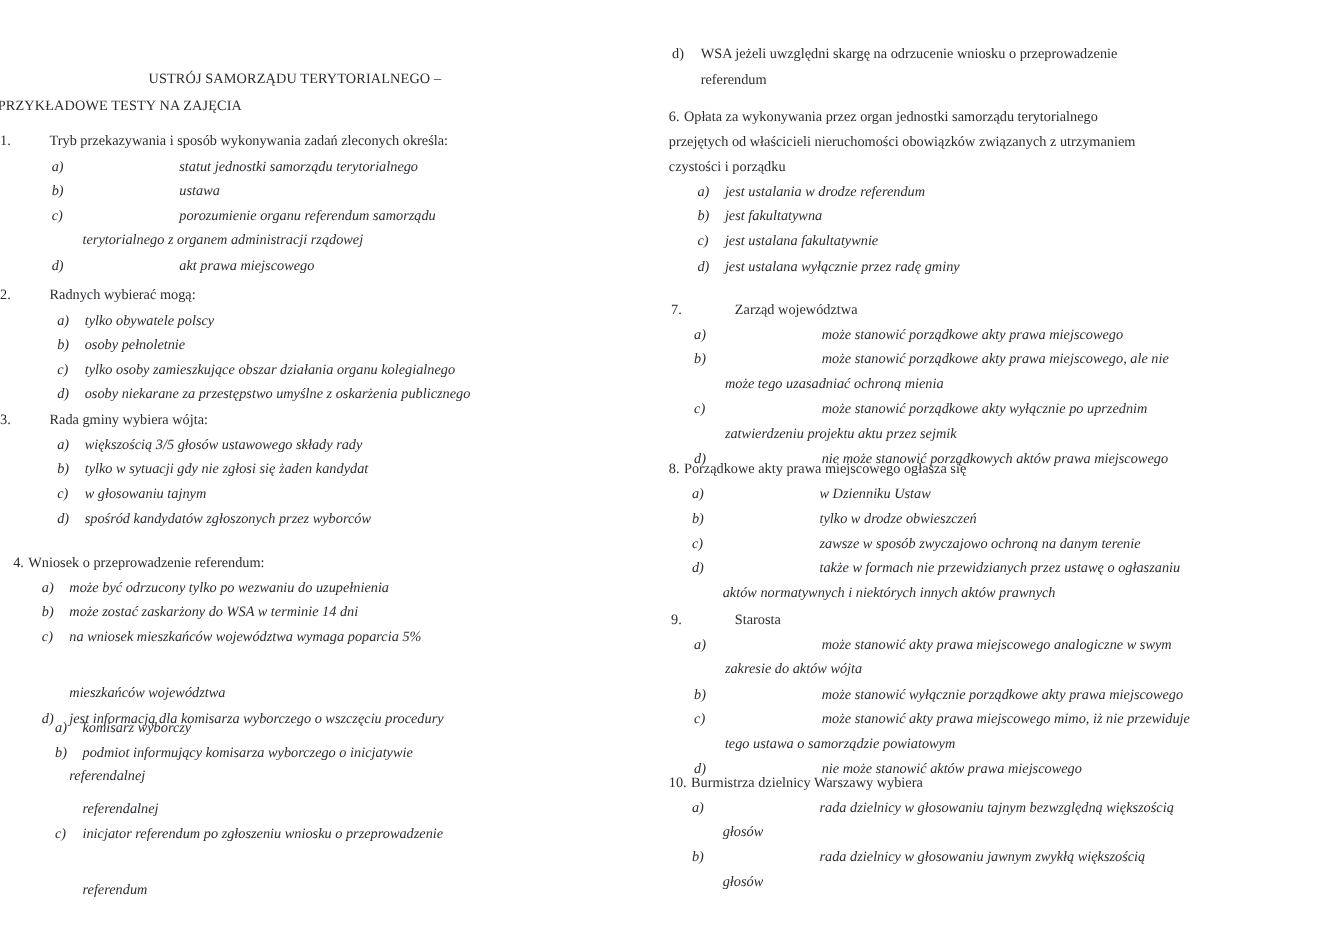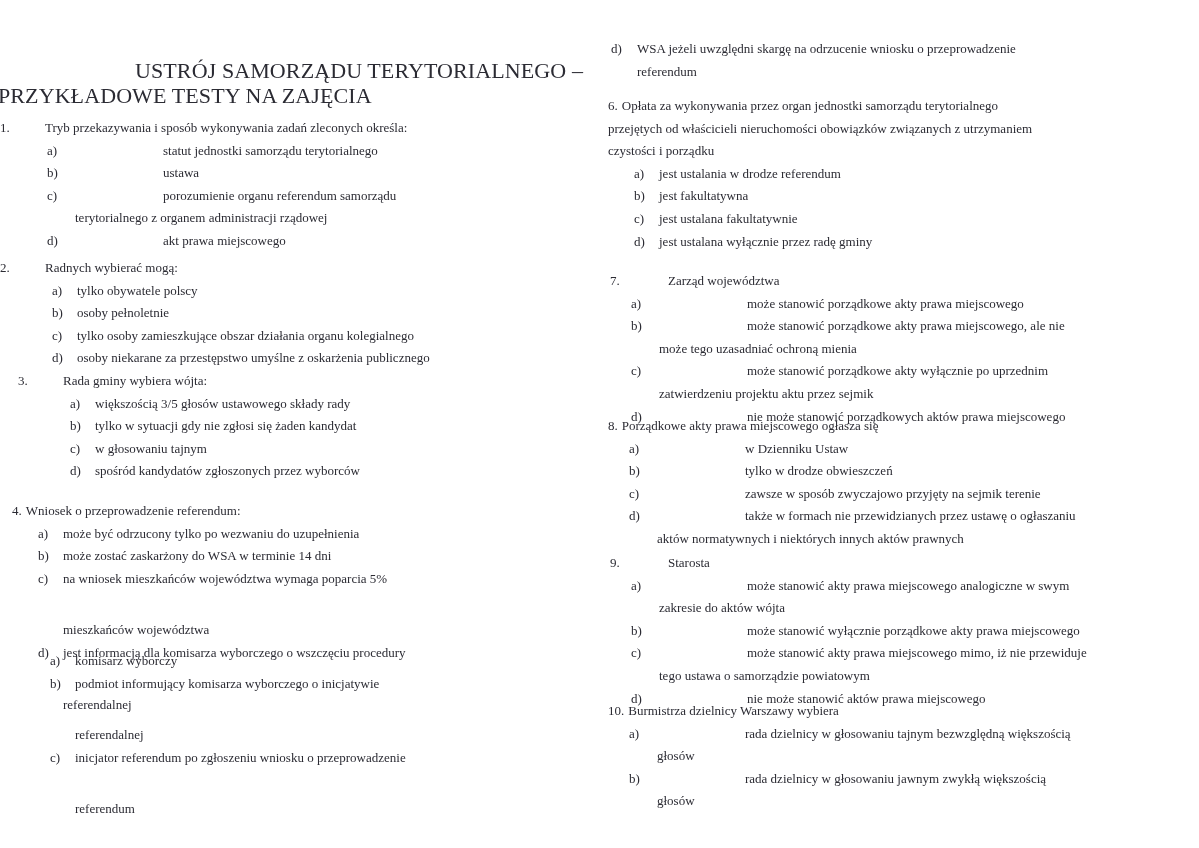--- a/index.html
+++ b/index.html
@@ -14,32 +14,32 @@
   .page{position:relative;width:1199px;height:848px;}
 
   
   .col{position:absolute;top:0;}
   .col-left{left:0;width:599px;}
   .col-right{left:599px;width:600px;}
 
   
   .title{
     margin:0;padding:0;
-    font-size:22px;line-height:25px;
+    font-size:13px;line-height:25px;
     letter-spacing:.1px;
     white-space:nowrap;
   }
   .title-line1{padding-left:135px;}
   .title-line2{padding-left:0px;margin-left:-2px;}
   .title-block{position:absolute;top:58px;left:0;width:599px;}
 
   
   .q{position:absolute;font-size:13px;line-height:22.6px;}
   .q .stem{white-space:pre-wrap;}
-  .opts{margin:0;padding:0;list-style:none;}
+  .opts{margin:0;padding:0;list-style:none;font-style:italic;}
   .opt{display:flex;align-items:flex-start;}
   .opt .mark{flex:0 0 auto;}
   .opt .body{flex:1 1 auto;}
 
   
   .tight .opt{padding-left:26px;}
   .tight .opt .mark{width:25px;}
   .tight .opt .body{text-indent:0;}
   .tight .opt .body .cont{display:block;margin-top:29px;}
 
@@ -93,21 +93,21 @@
           <div class="opt">
             <span class="mark">c)</span>
             <span class="body">tylko osoby zamieszkujące obszar działania organu kolegialnego</span>
           </div>
           <div class="opt">
             <span class="mark">d)</span>
             <span class="body">osoby niekarane za przestępstwo umyślne z oskarżenia publicznego</span>
           </div>
         </div>
       </div>
-      <div class="q numbered tight" style="position: absolute; top: 370px; left: 0px; width: 590px; padding-left: 44px;">
+      <div class="q numbered tight" style="position: absolute; top: 370px; left: 0px; width: 590px; padding-left: 26px;">
         <div class="stem-wrap"><span class="num">3.</span><span class="stem">Rada gminy wybiera wójta:</span></div>
         <div class="opts">
           <div class="opt">
             <span class="mark">a)</span>
             <span class="body">większością 3/5 głosów ustawowego składy rady</span>
           </div>
           <div class="opt">
             <span class="mark">b)</span>
             <span class="body">tylko w sytuacji gdy nie zgłosi się żaden kandydat</span>
           </div>
@@ -194,21 +194,21 @@
           <div class="opt"><span class="mark">b)</span><span class="body">może stanowić porządkowe akty prawa miejscowego, ale nie</span><span class="cont">może tego uzasadniać ochroną mienia</span></div>
           <div class="opt"><span class="mark">c)</span><span class="body">może stanowić porządkowe akty wyłącznie po uprzednim</span><span class="cont">zatwierdzeniu projektu aktu przez sejmik</span></div>
           <div class="opt"><span class="mark">d)</span><span class="body">nie może stanowić porządkowych aktów prawa miejscowego</span></div>
         </div>
       </div>
       <div class="q plain wide" style="position: absolute; top: 415px; left: 0px; width: 595px; padding-left: 9px;">
         <div class="stem-wrap"><span class="num">8.</span><span class="stem">Porządkowe akty prawa miejscowego ogłasza się</span></div>
         <div class="opts">
           <div class="opt"><span class="mark">a)</span><span class="body">w Dzienniku Ustaw</span></div>
           <div class="opt"><span class="mark">b)</span><span class="body">tylko w drodze obwieszczeń</span></div>
-          <div class="opt"><span class="mark">c)</span><span class="body">zawsze w sposób zwyczajowo przyjęty na sejmik terenie</span></div>
+          <div class="opt"><span class="mark">c)</span><span class="body">zawsze w sposób zwyczajowo ochroną na danym terenie</span></div>
           <div class="opt"><span class="mark">d)</span><span class="body">także w formach nie przewidzianych przez ustawę o ogłaszaniu</span><span class="cont">aktów normatywnych i niektórych innych aktów prawnych</span></div>
         </div>
       </div>
       <div class="q tabbed wide" style="position: absolute; top: 552px; left: 0px; width: 595px; padding-left: 11px;">
         <div class="stem-wrap"><span class="num">9.</span><span class="stem">Starosta</span></div>
         <div class="opts">
           <div class="opt"><span class="mark">a)</span><span class="body">może stanowić akty prawa miejscowego analogiczne w swym</span><span class="cont">zakresie do aktów wójta</span></div>
           <div class="opt"><span class="mark">b)</span><span class="body">może stanowić wyłącznie porządkowe akty prawa miejscowego</span></div>
           <div class="opt"><span class="mark">c)</span><span class="body">może stanowić akty prawa miejscowego mimo, iż nie przewiduje</span><span class="cont">tego ustawa o samorządzie powiatowym</span></div>
           <div class="opt"><span class="mark">d)</span><span class="body">nie może stanowić aktów prawa miejscowego</span></div>

